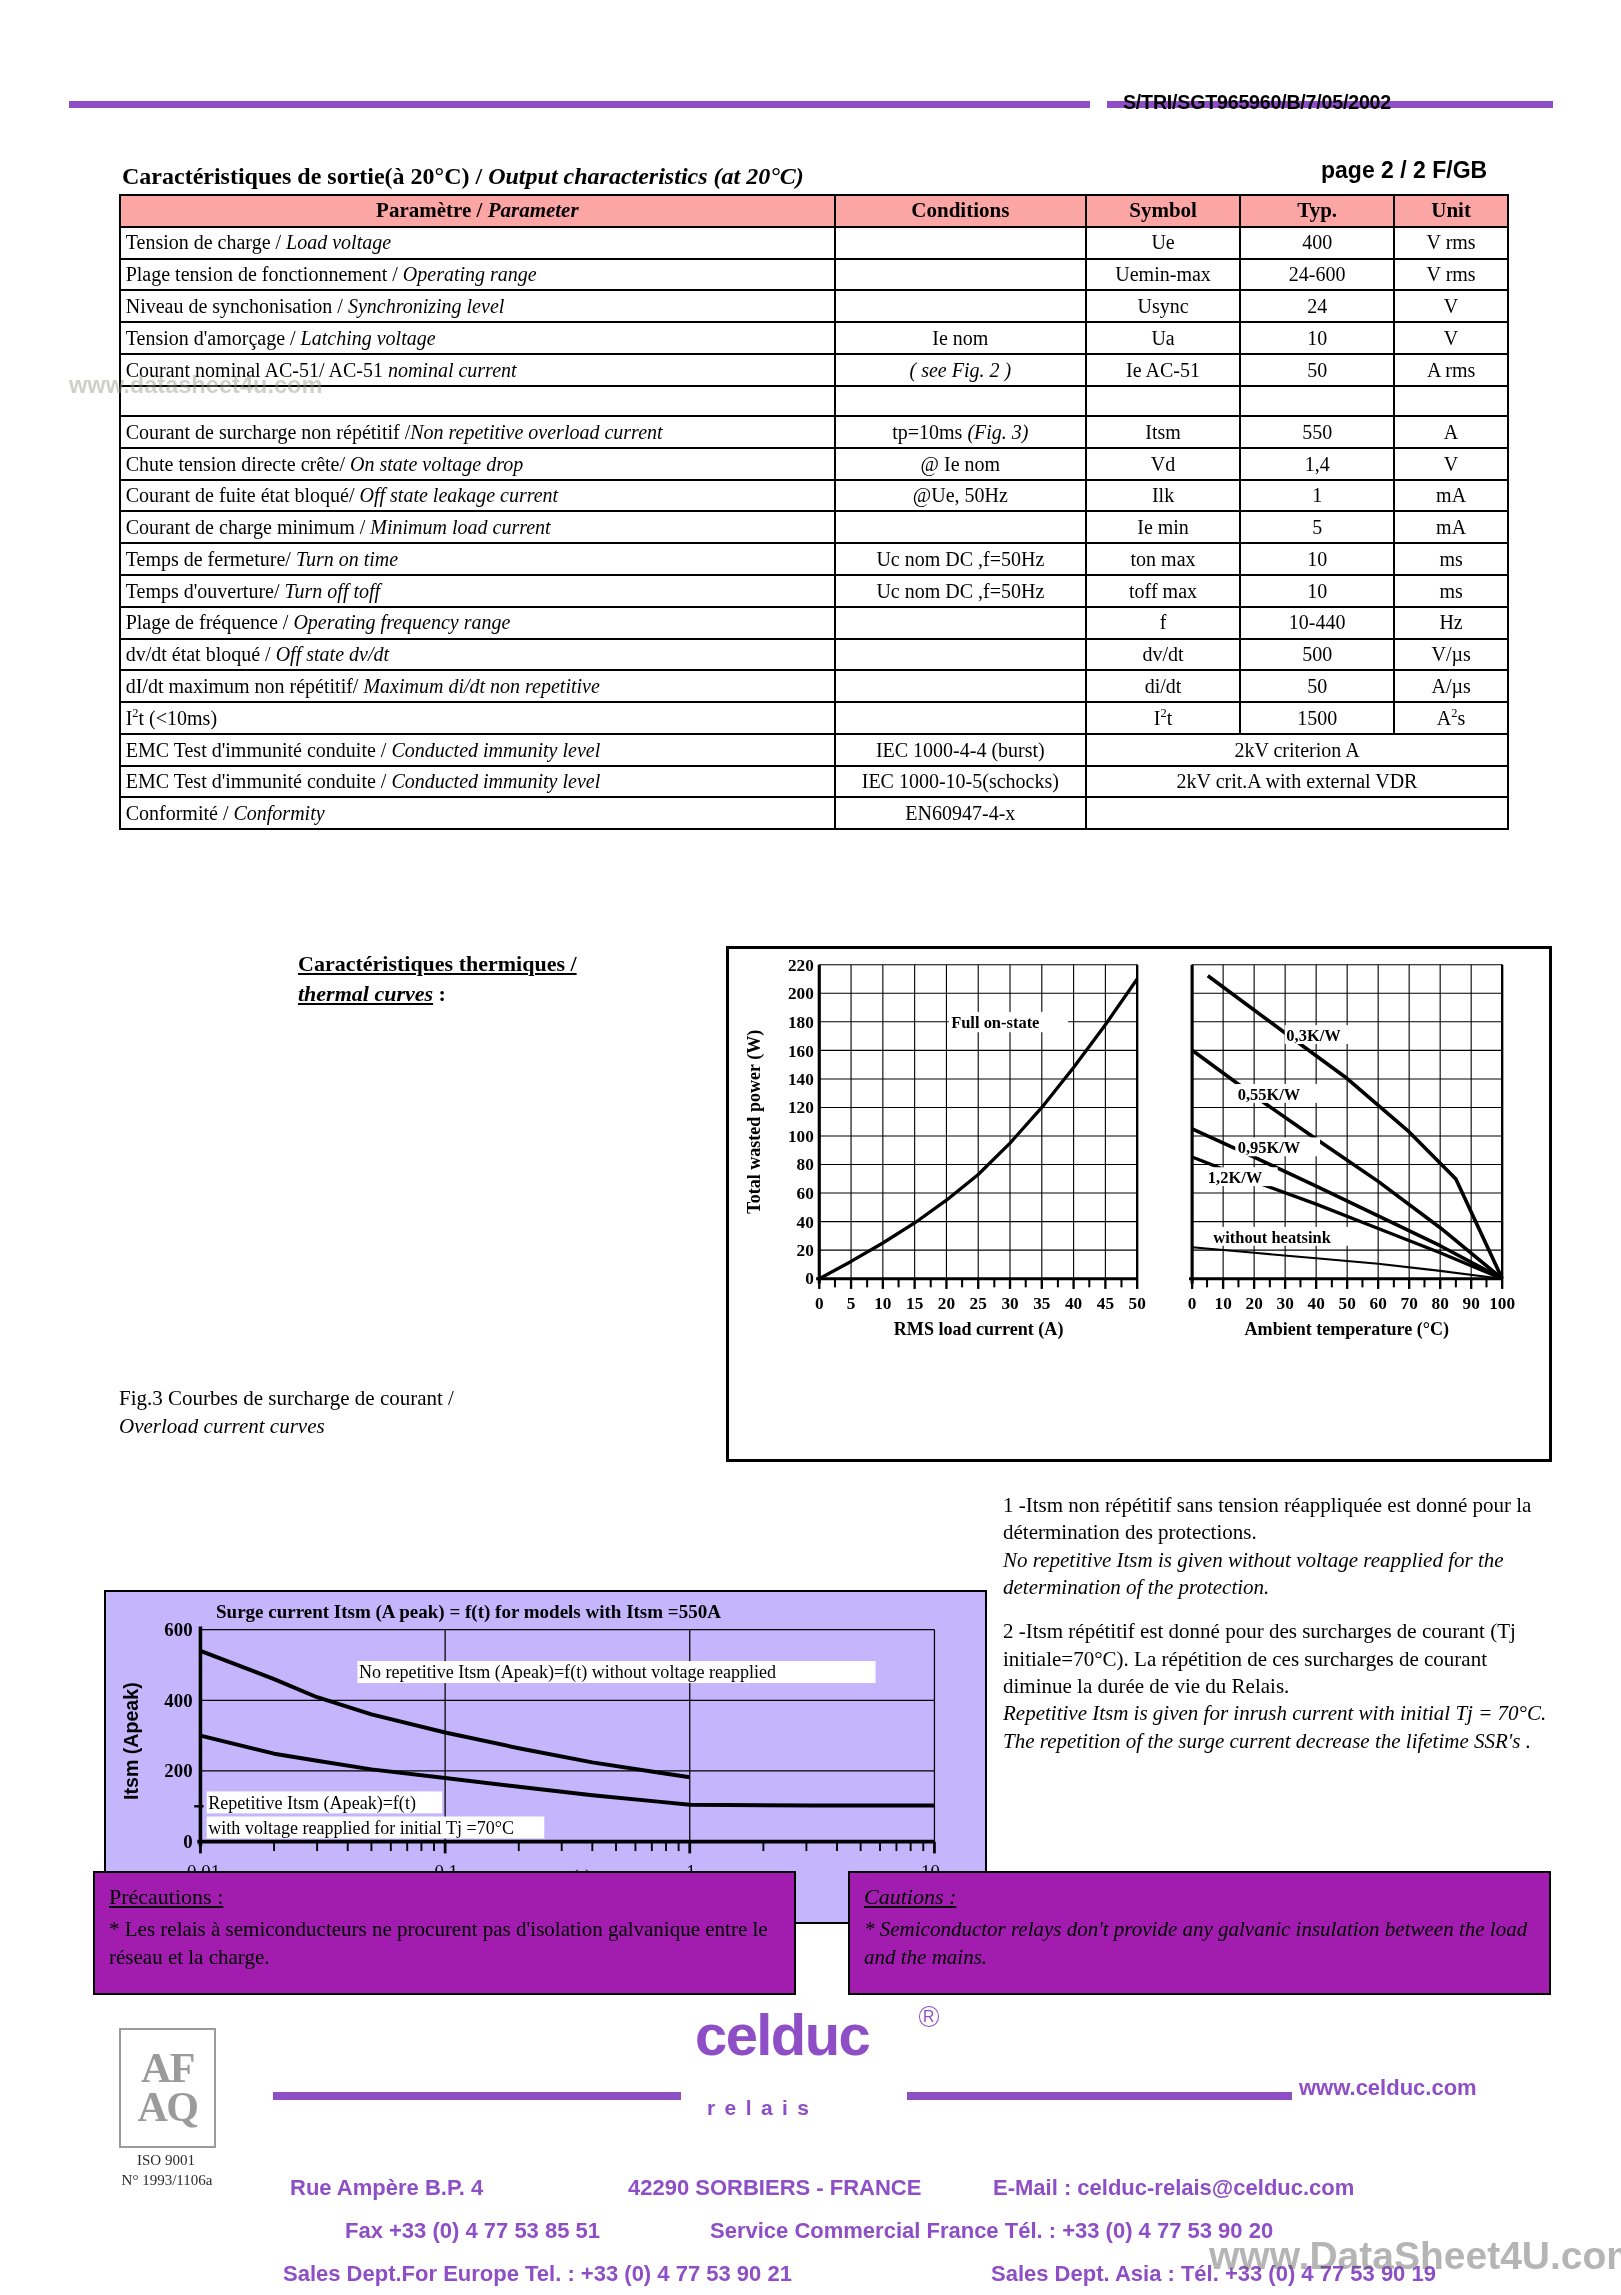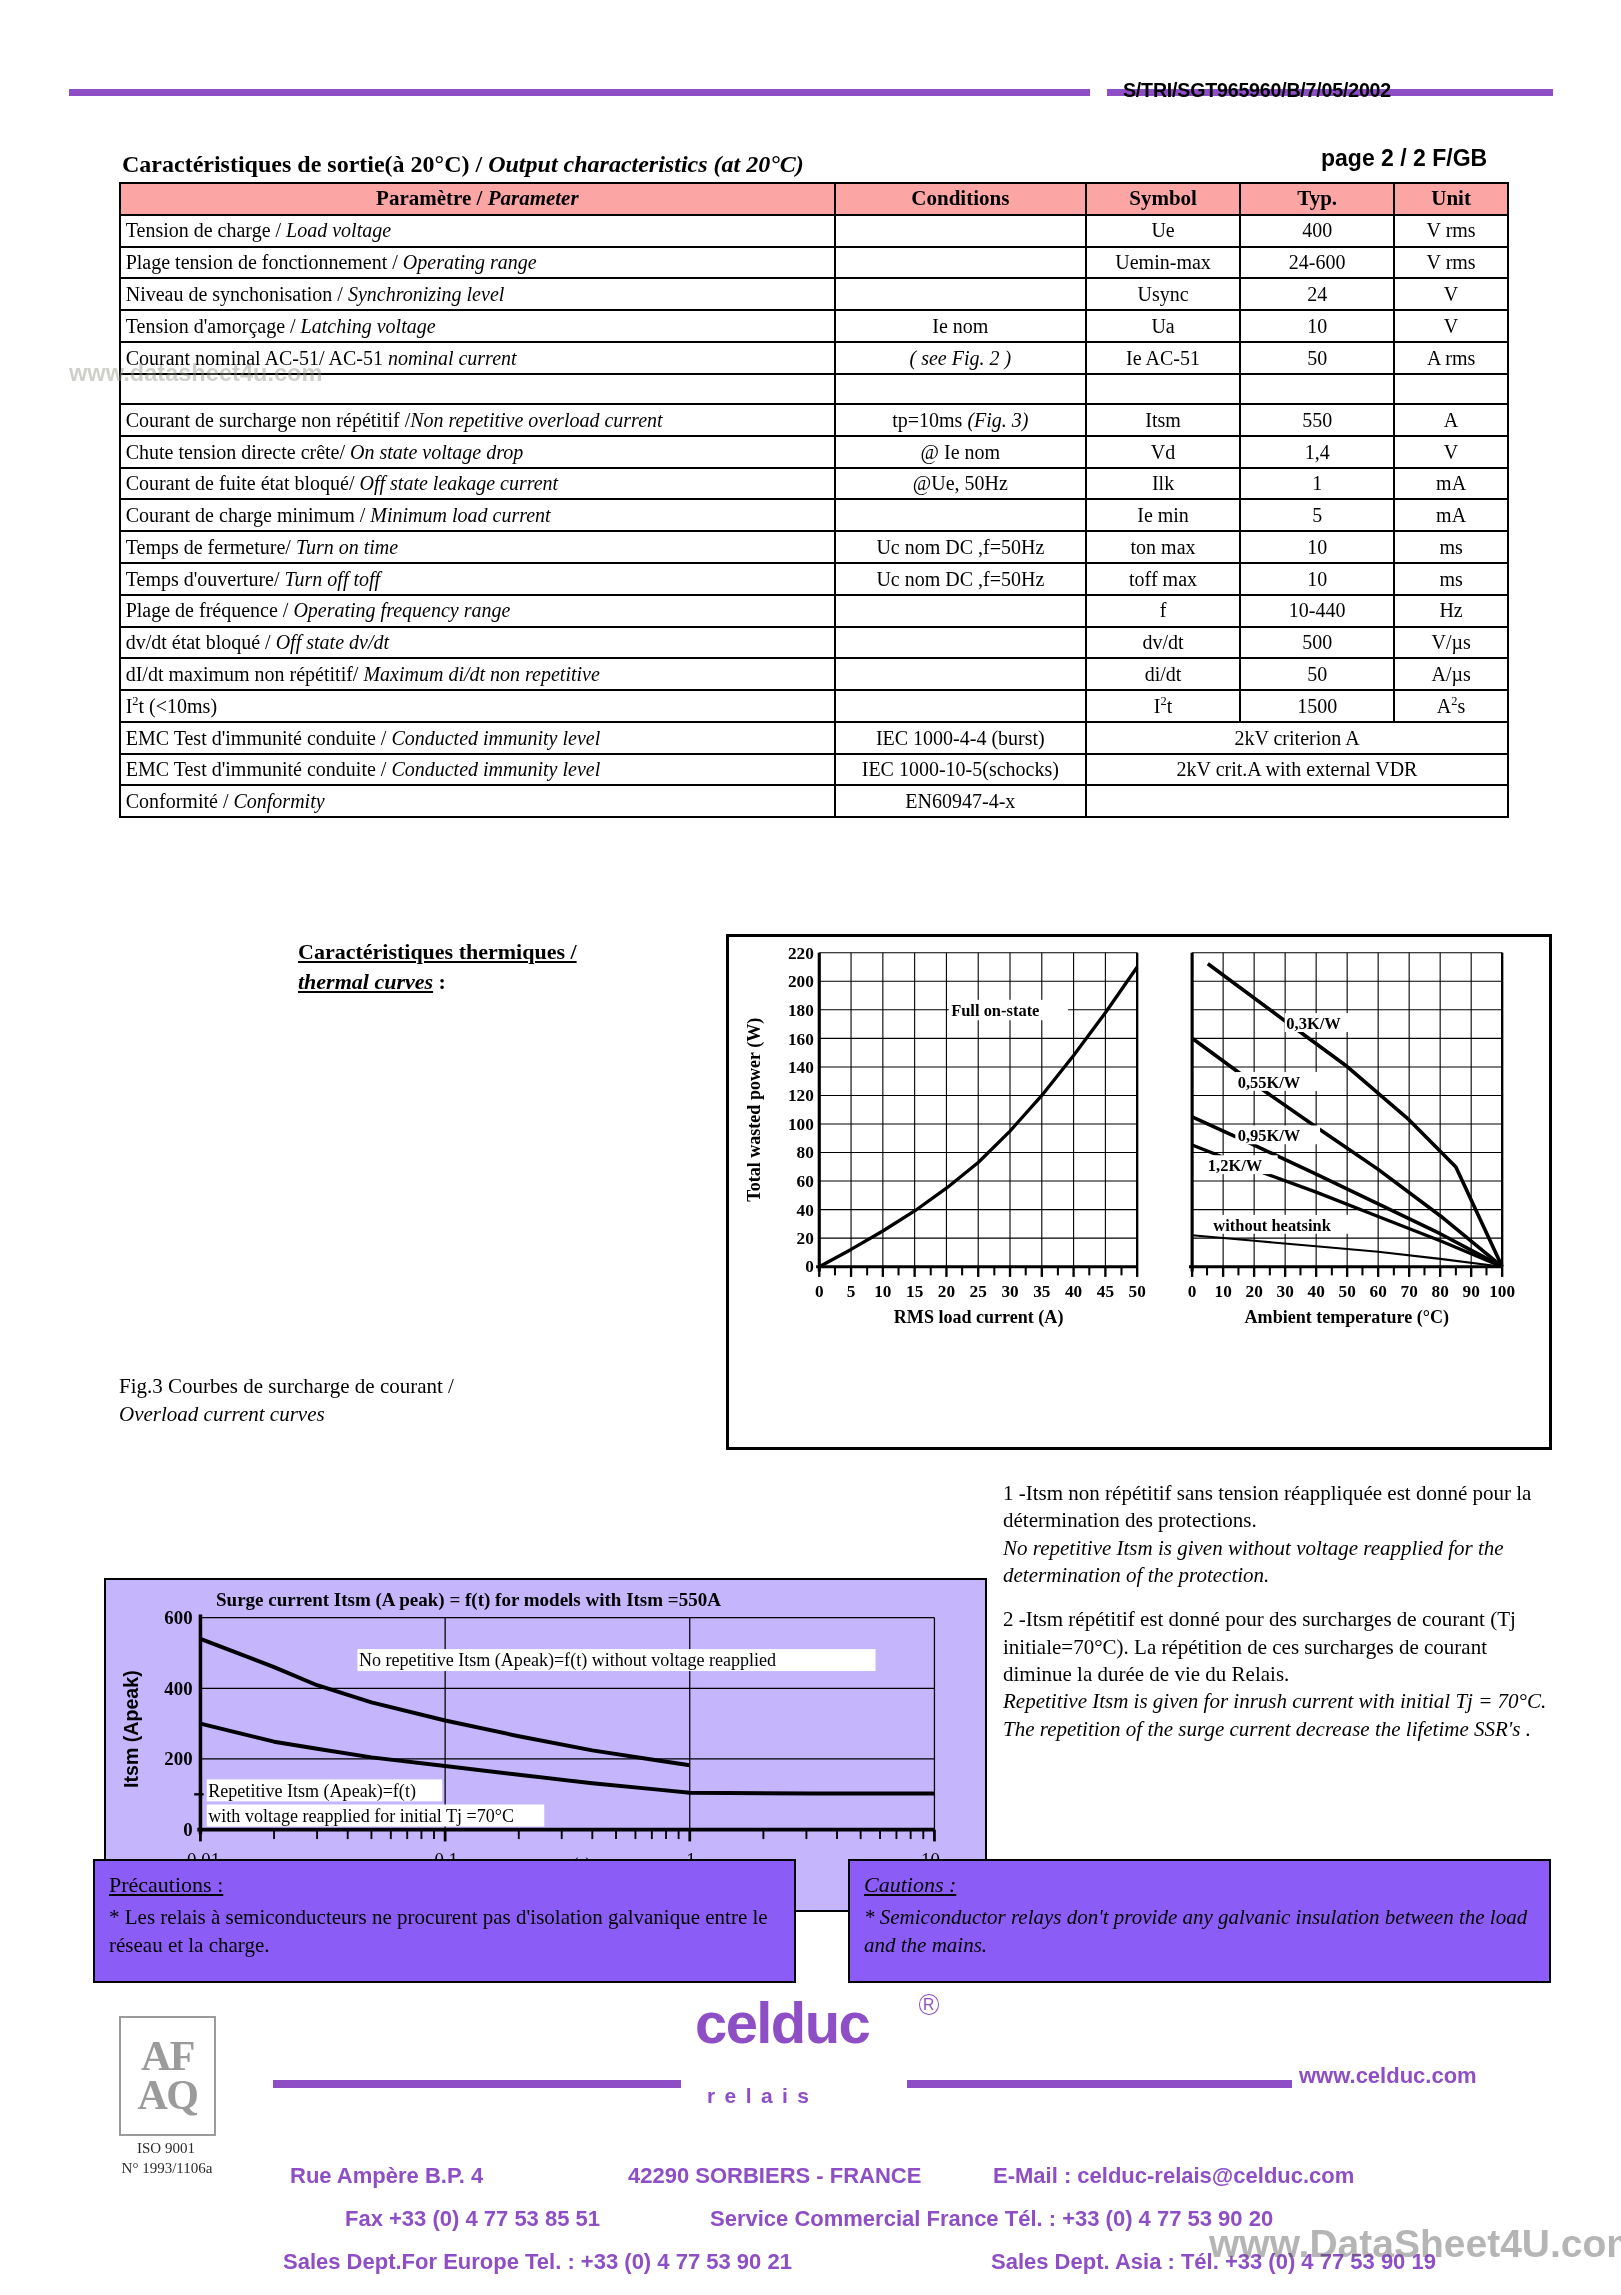--- a/index.html
+++ b/index.html
@@ -1,21 +1,21 @@
 <!DOCTYPE html>
 <html style="font-size:12.6px"><head>
 <meta charset="utf-8">
 <style>
   html,body{margin:0;padding:0;}
   body{
     width:1622px;height:2295px;background:#fff;
     font-family:"Liberation Serif", serif;
     color:#000;position:relative;overflow:hidden;
   }
-  .page{position:absolute;inset:0;}
+  .page{position:absolute;inset:0;margin-top:12px;}
 
   
   .hdr-rule{position:absolute;left:69px;top:89px;width:1484px;height:7px;background:#8e4ec6;}
   .hdr-rule-gap{position:absolute;left:1090px;top:89px;width:17.3px;height:7px;background:#fff;}
   .hdr-code{position:absolute;left:1123px;top:79px;font-family:"Liberation Sans",sans-serif;
     font-size:19.6px;font-weight:700;letter-spacing:-0.2px;color:#000;white-space:nowrap;}
 
   
   .sec-title{position:absolute;left:122px;top:151px;font-size:24px;font-weight:700;white-space:nowrap;}
   .sec-title i{font-weight:700;font-style:italic;}
@@ -58,21 +58,21 @@
   .surge-title{position:absolute;left:110px;top:9.4px;font-size:19px;font-weight:700;
     white-space:nowrap;font-family:"Liberation Serif",serif;}
 
   
   .notes{position:absolute;left:1003px;top:1480px;width:550px;font-size:21px;line-height:1.30;}
   .notes p{margin:0 0 0 0;}
   .notes .en{font-style:italic;}
   .notes .gap{height:17.3px;}
 
   
-  .cautionbox{position:absolute;border:2.4px solid #000;background:#8b5cf6;padding:11px 14px;}
+  .cautionbox{position:absolute;border:2.4px solid #000;background:#a21caf;padding:11px 14px;}
   .cb-left{left:93px;top:1859px;width:671px;height:98px;}
   .cb-right{left:848px;top:1859px;width:671px;height:98px;}
   .cb-head{font-size:22px;text-decoration:underline;margin-bottom:6.3px;}
   .cb-head.it{font-style:italic;}
   .cb-body{font-size:21px;line-height:1.30;}
   .cb-body.it{font-style:italic;}
 
   
   .afaq{position:absolute;left:119px;top:2016px;width:93px;height:116px;
     border:2.4px solid #9b9b9b;background:#fff;display:flex;align-items:center;justify-content:center;}

